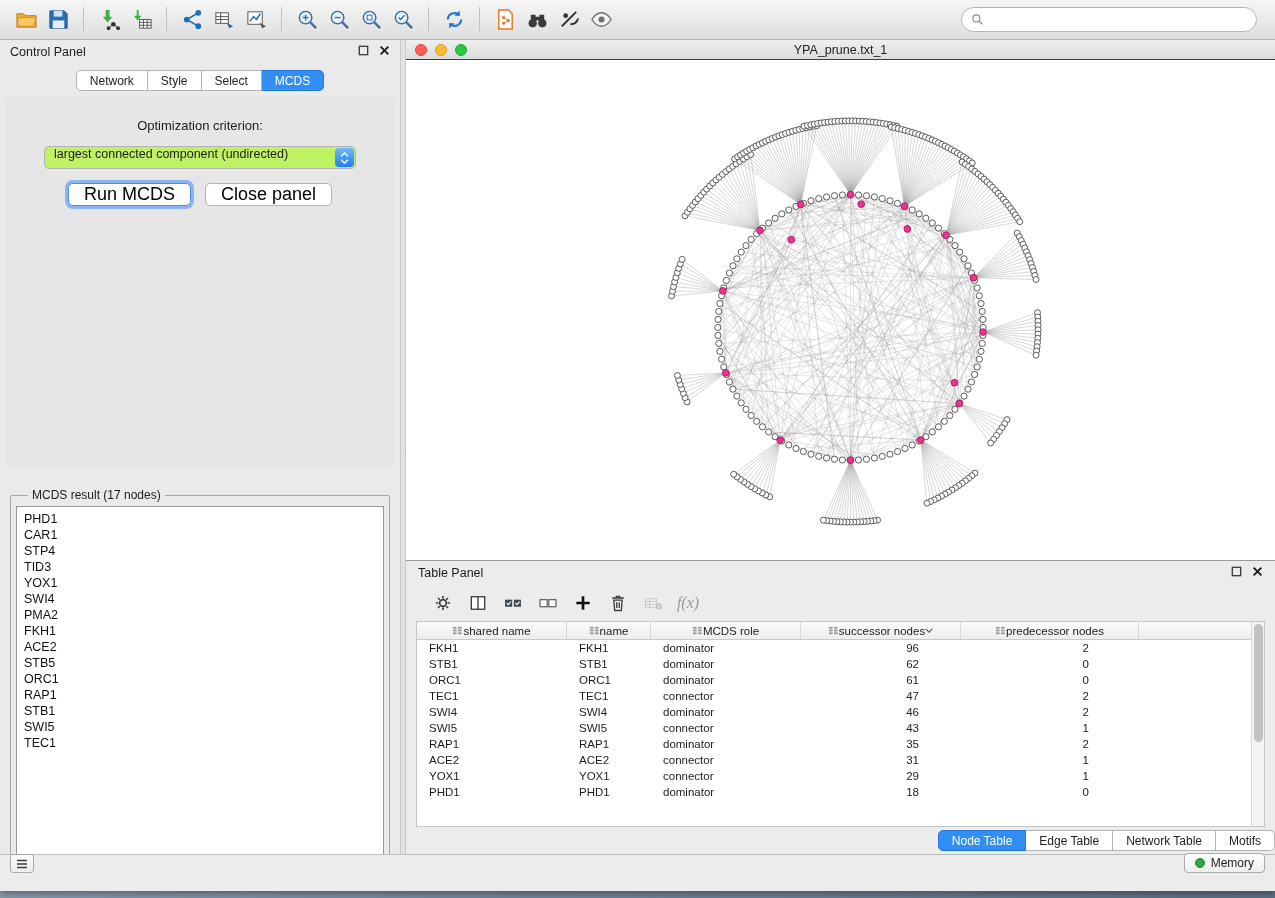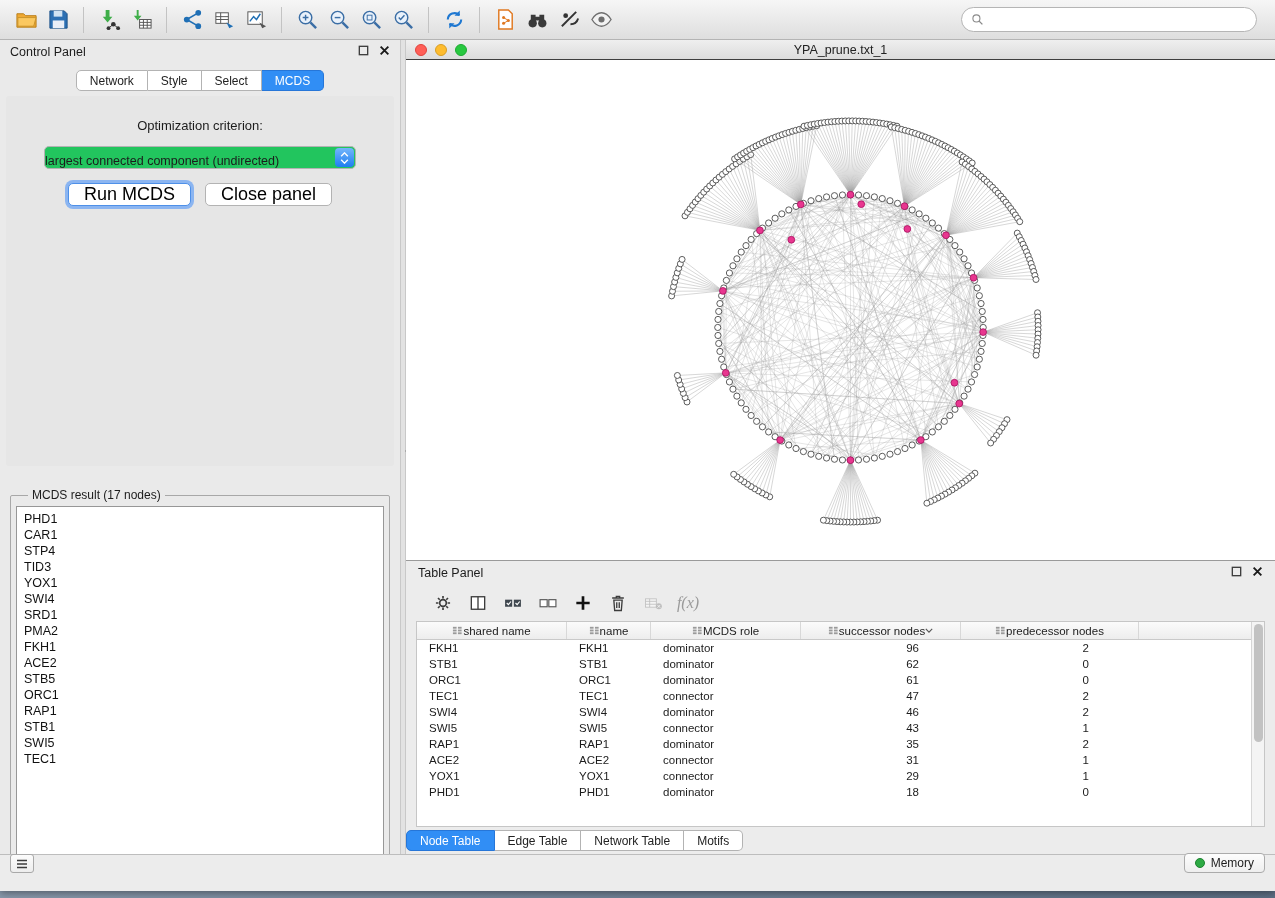--- a/index.html
+++ b/index.html
@@ -26,21 +26,21 @@
 .ph-icons{margin-left:auto;display:flex;gap:10px;align-items:center}
 .ph-icons svg{width:11px;height:11px}
 .cp-tabs-row{height:32px;flex:0 0 32px;display:flex;justify-content:center;align-items:center}
 .seg{display:flex}
 .seg-item{height:21px;line-height:20px;padding:0 13px;font-size:12px;background:#fff;border:1px solid #b3b3b3;border-left:none;color:#222;cursor:default;white-space:nowrap}
 .seg-item:first-child{border-left:1px solid #b3b3b3;border-radius:5px 0 0 5px}
 .seg-item:last-child{border-radius:0 5px 5px 0}
 .seg-item.sel{background:#318ef5;border-color:#2676d8;color:#fff}
 .cp-content{height:370px;flex:0 0 370px;background:#e6e6e6;margin:0 6px;border-radius:3px}
 .opt-label{text-align:center;padding-top:22px;font-size:13px}
-.dropdown{margin:13px auto 0;width:312px;height:23px;background:#22c55e;border:1px solid #b3b3b3;border-radius:5px;display:flex;align-items:flex-end;position:relative;font-size:12.5px;cursor:default}
+.dropdown{margin:13px auto 0;width:312px;height:23px;background:#bef264;border:1px solid #b3b3b3;border-radius:5px;display:flex;align-items:flex-start;position:relative;font-size:12.5px;padding-left:9px;cursor:default}
 .dd-stepper{position:absolute;right:1px;top:1px;bottom:1px;width:19px;border-radius:4px;background:linear-gradient(#74b6fb,#1e7ef0);display:flex;flex-direction:column;align-items:center;justify-content:center;gap:2px}
 .dd-stepper svg{width:9px;height:5px}
 .btn-row{margin-top:14px;display:flex;justify-content:center;gap:14px}
 .btn{height:23px;padding:0 15px;background:#fff;border:1px solid #b3b3b3;border-radius:5px;font-size:18px;font-family:inherit;cursor:default}
 .btn.focus{box-shadow:0 0 0 3px rgba(64,140,250,.55);border-color:#4e90e8}
 .result-fs{margin:22px 10px 0;border:1px solid #a8a8a8;border-radius:2px;padding:4px 5px 6px;height:371px;flex:0 0 auto}
 .result-fs legend{font-size:12px;padding:0 4px;margin-left:12px}
 .result-list{background:#fff;border:1px solid #979797;height:351px;overflow:auto;padding:4px 0 0 7px}
 .mcds-item{font-size:12.5px;line-height:16px;color:#111}
 
@@ -74,21 +74,21 @@
 .thead{display:flex;height:18px;background:linear-gradient(#fbfbfb,#ededed);border-bottom:1px solid #c9c9c9;font-size:11.5px}
 .th{display:flex;align-items:center;justify-content:center;border-right:1px solid #d8d8d8;color:#222}
 .th svg{width:11px;height:11px}
 .trow{display:flex;height:16px;align-items:center;font-size:11.5px}
 .tcell{padding-left:12px;white-space:nowrap;overflow:hidden}
 .c0{width:150px}.c1{width:84px}.c2{width:150px}
 .c3{width:160px;text-align:right;padding-left:0;padding-right:42px}
 .c4{width:178px;text-align:right;padding-left:0;padding-right:50px}
 .vscroll{position:absolute;top:0;right:0;bottom:0;width:13px;background:#f4f4f4;border-left:1px solid #d6d6d6}
 .vscroll .thumb{position:absolute;top:2px;left:2px;width:9px;height:118px;background:#c2c2c2;border-radius:5px}
-.tp-tabs{height:27px;flex:0 0 27px;display:flex;justify-content:flex-start;align-items:center}
+.tp-tabs{height:27px;flex:0 0 27px;display:flex;justify-content:flex-end;align-items:center}
 
 
 .statusbar{height:28px;flex:0 0 28px;background:#ececec;border-top:1px solid #bdbdbd;display:flex;align-items:flex-end;padding:18px 10px}
 .menu-btn{width:24px;height:19px;border:1px solid #a9a9a9;border-radius:3px;background:linear-gradient(#fcfcfc,#ededed);display:flex;align-items:center;justify-content:center}
 .menu-btn svg{width:12px;height:10px}
 .mem-btn{margin-left:auto;height:20px;border:1px solid #ababab;border-radius:4px;background:linear-gradient(#fdfdfd,#eee);display:flex;align-items:center;gap:6px;padding:0 10px;font-size:12px}
 .mem-dot{width:10px;height:10px;border-radius:50%;background:#2daa44;border:1px solid #1d8330}
 </style>
 </head>
 <body>
@@ -273,21 +273,20 @@
       </div>
       <fieldset class="result-fs">
         <legend>MCDS result (17 nodes)</legend>
         <div class="result-list" id="mcds-list">
               <div class="mcds-item">PHD1</div>
               <div class="mcds-item">CAR1</div>
               <div class="mcds-item">STP4</div>
               <div class="mcds-item">TID3</div>
               <div class="mcds-item">YOX1</div>
               <div class="mcds-item">SWI4</div>
-              <div class="mcds-item">SRD1</div>
               <div class="mcds-item">PMA2</div>
               <div class="mcds-item">FKH1</div>
               <div class="mcds-item">ACE2</div>
               <div class="mcds-item">STB5</div>
               <div class="mcds-item">ORC1</div>
               <div class="mcds-item">RAP1</div>
               <div class="mcds-item">STB1</div>
               <div class="mcds-item">SWI5</div>
               <div class="mcds-item">TEC1</div>
             </div>

